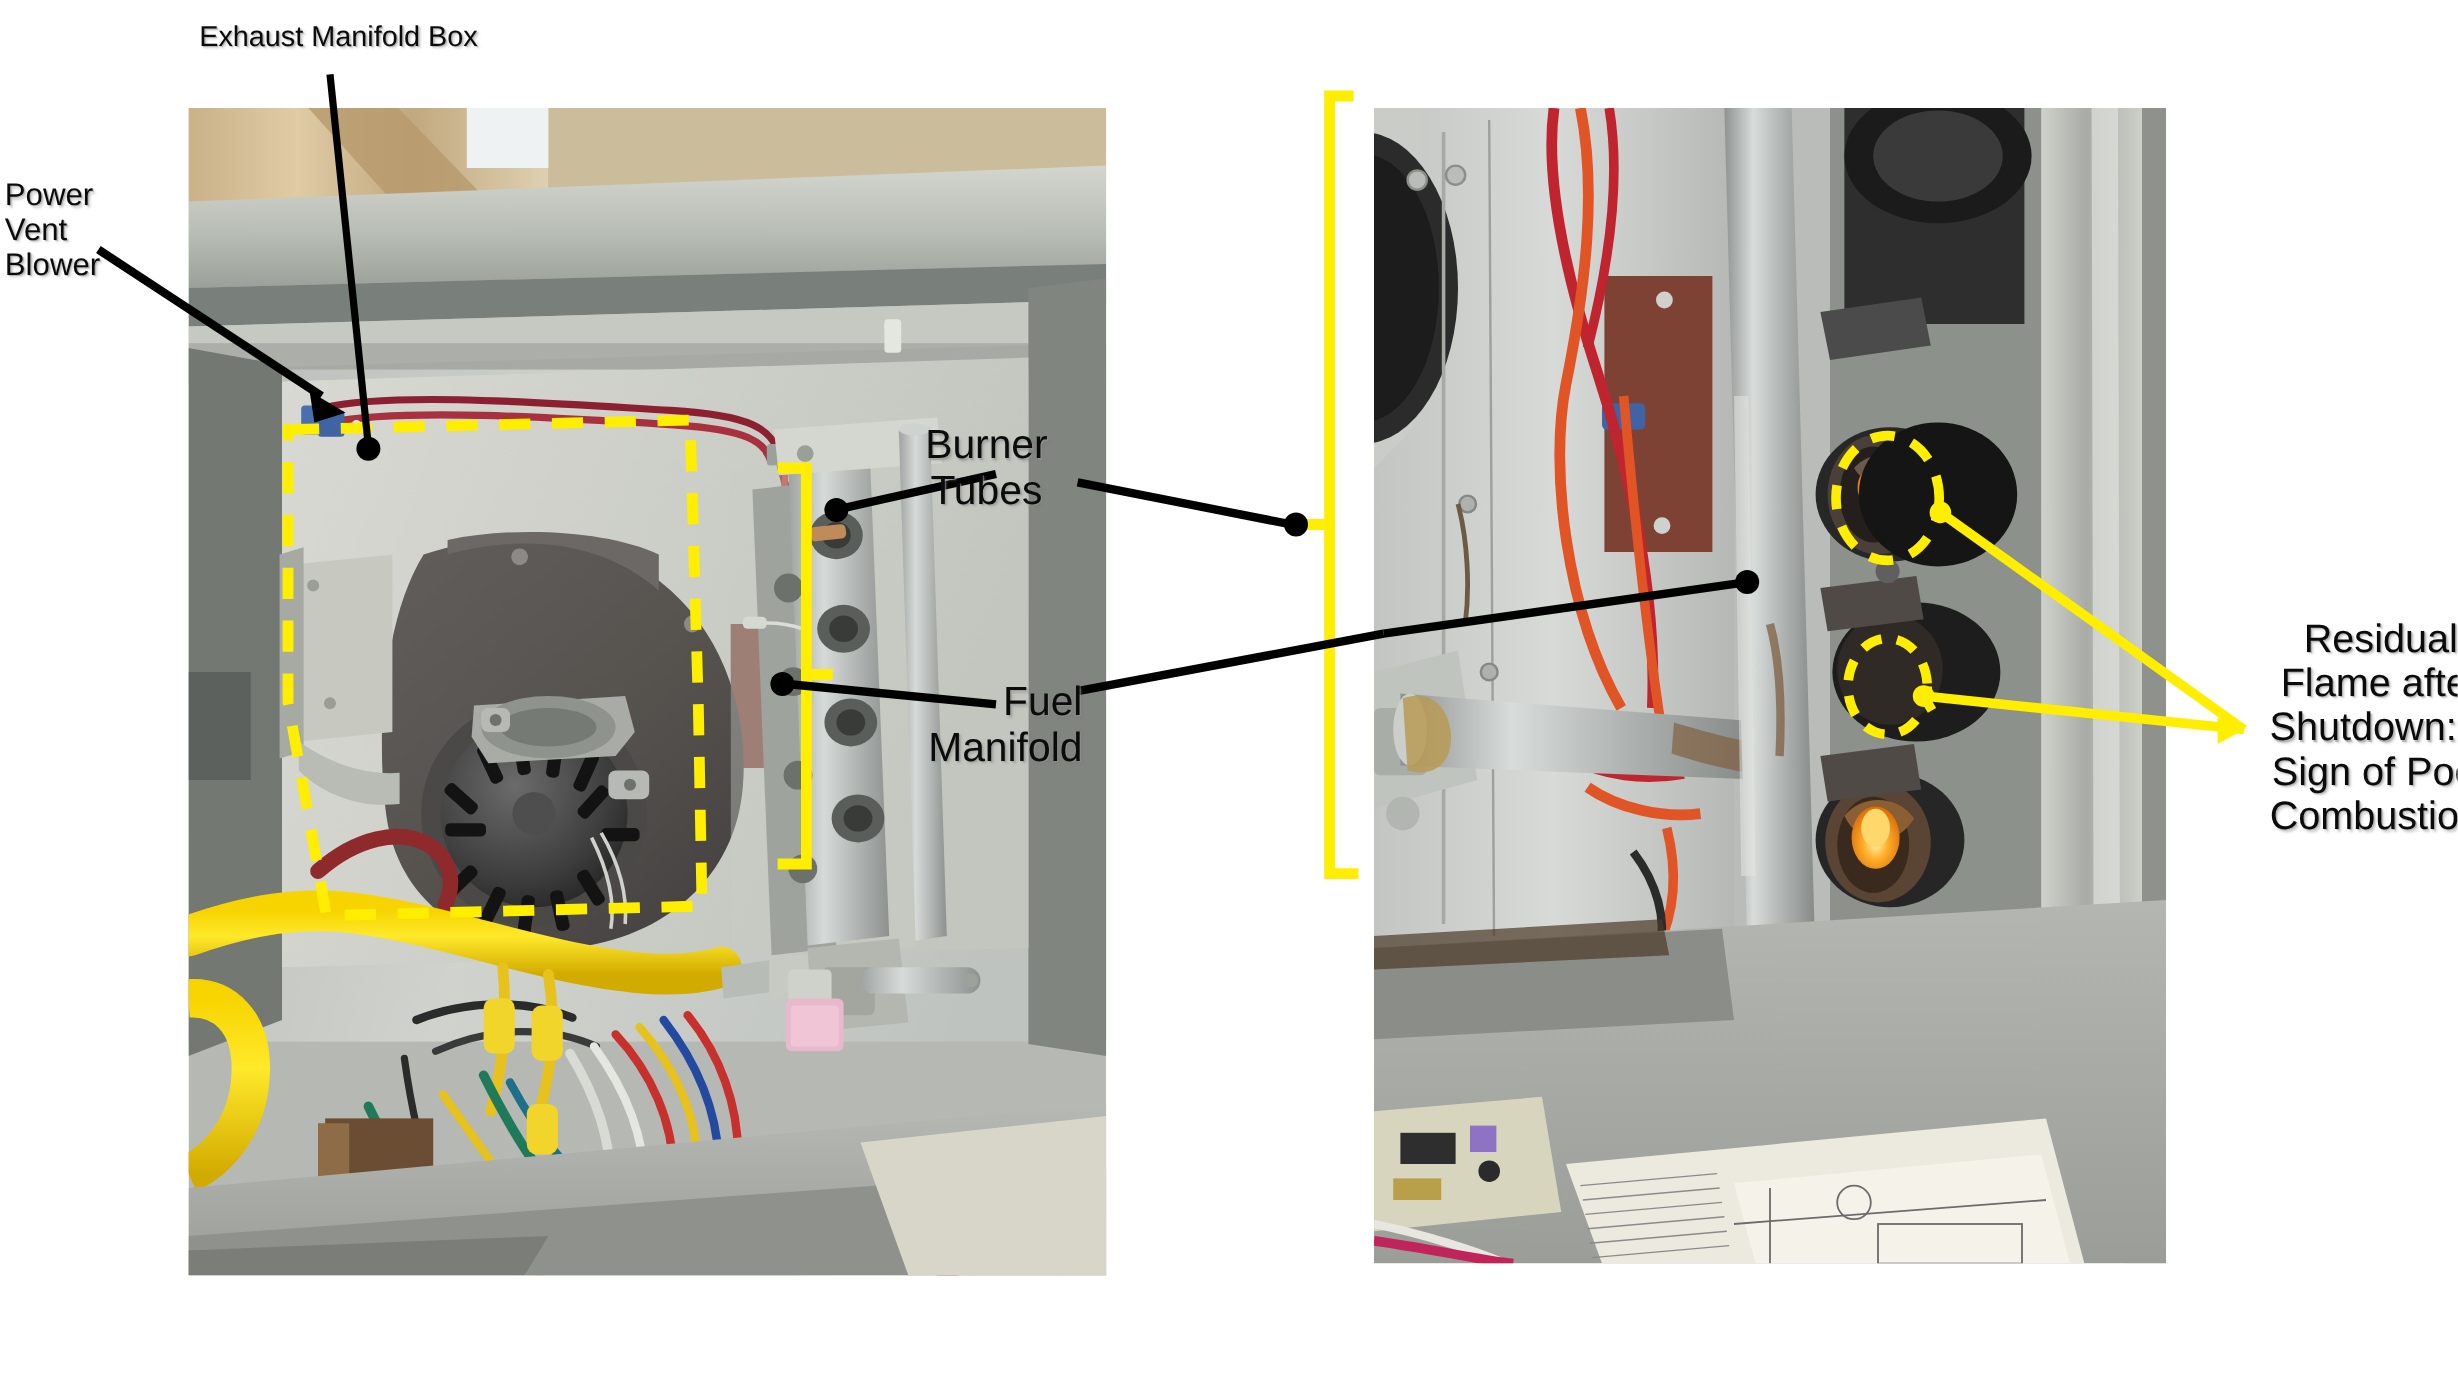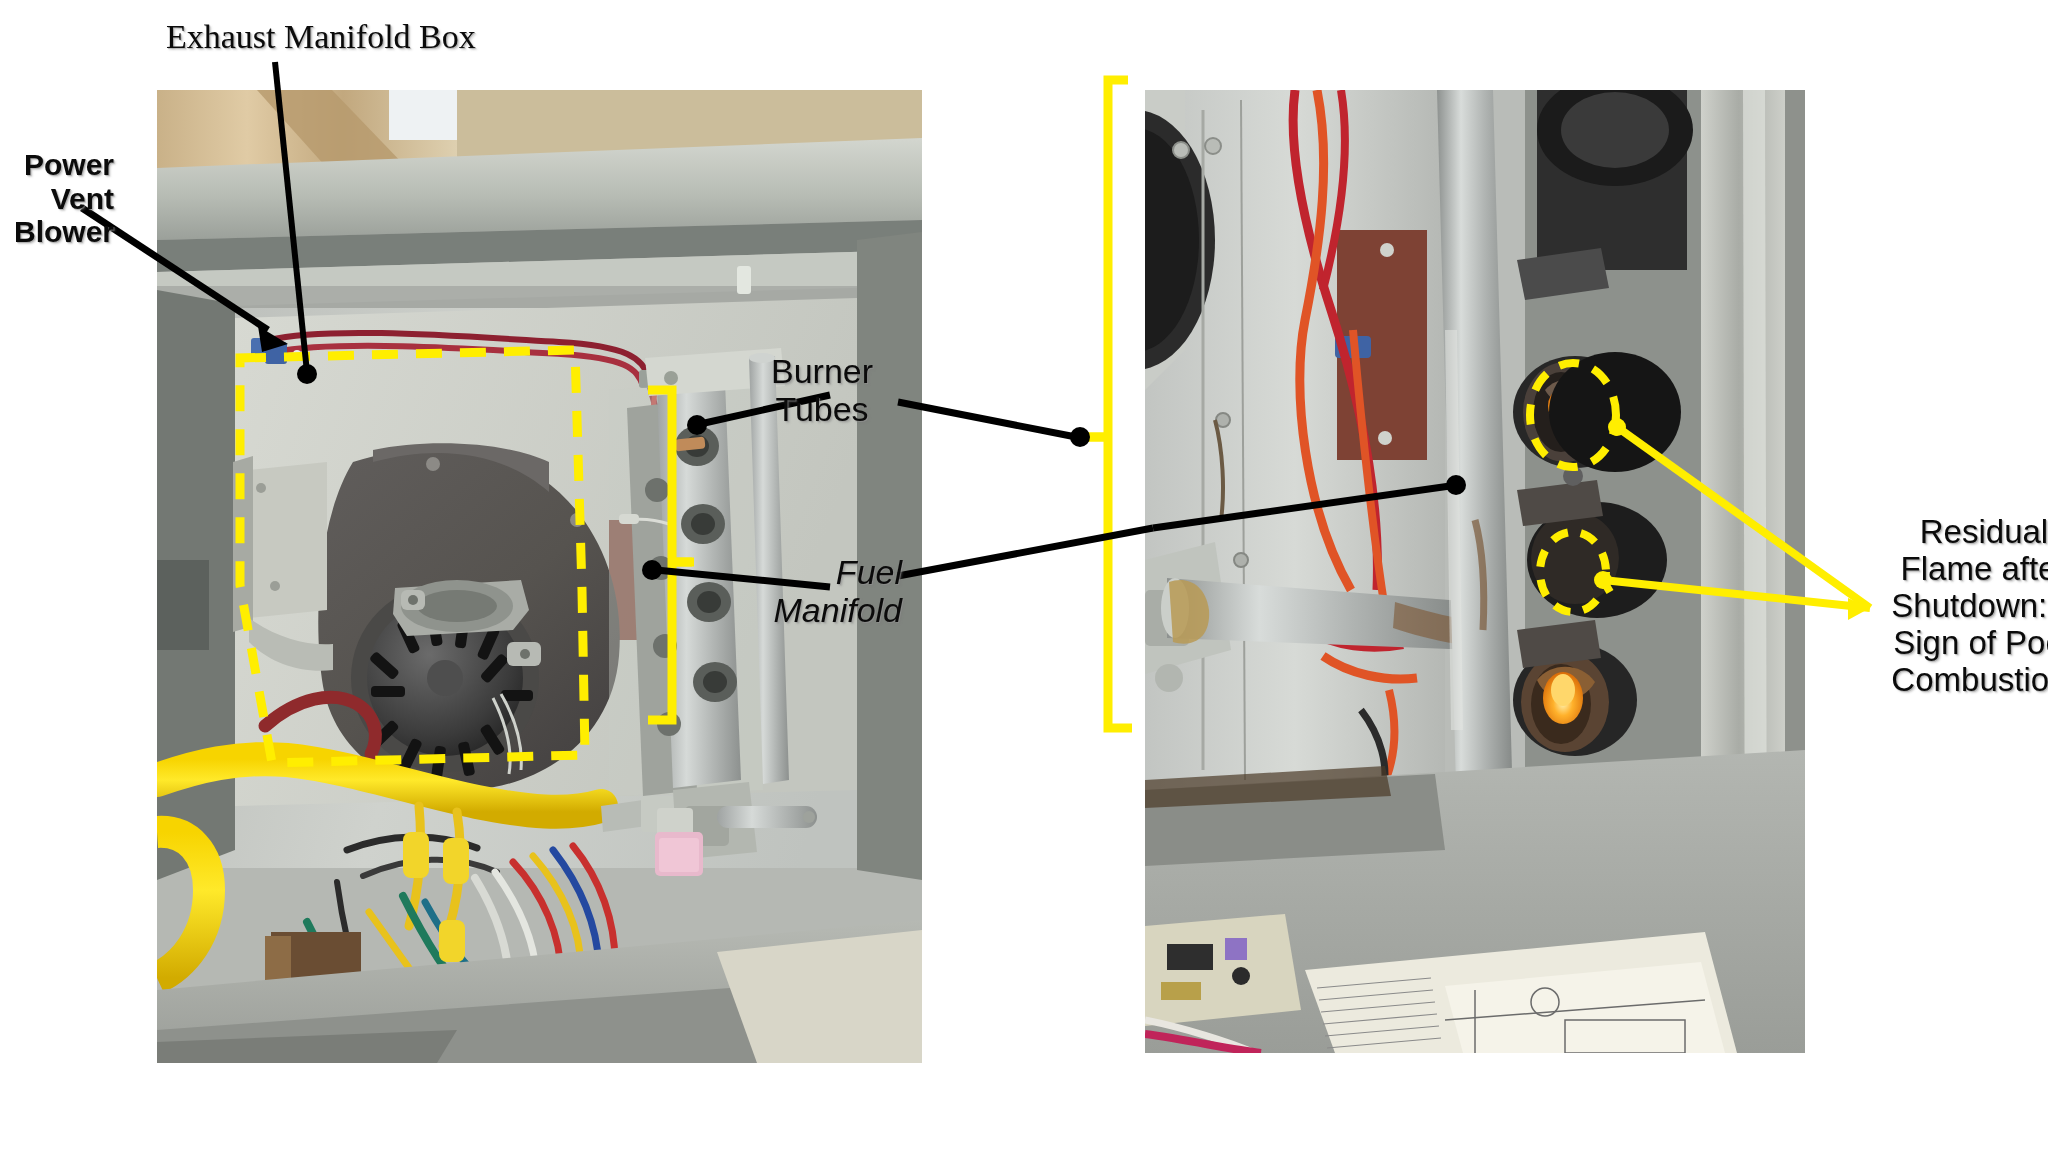--- a/index.html
+++ b/index.html
@@ -11,24 +11,24 @@
 
   .label{
     position:absolute;
     color:#0b0b0b;
     font-family:"Liberation Sans",sans-serif;
     font-weight:400;
     line-height:1.12;
     text-shadow:1px 1px 0 rgba(150,150,150,.55), 2px 2px 2px rgba(120,120,120,.35);
     white-space:pre-line;
   }
-  .lbl-exhaust{left:166px;top:18px;font-size:34px;font-family:Liberation Serif, serif;}
-  .lbl-power{left:4px;top:148px;font-size:30px;text-align:right;width:110px;font-weight:bold;}
+  .lbl-exhaust{left:166px;top:18px;font-size:24px;}
+  .lbl-power{left:4px;top:148px;font-size:26px;text-align:left;width:110px;}
   .lbl-burner{left:742px;top:352px;font-size:34px;text-align:center;width:160px;}
-  .lbl-fuel{left:742px;top:553px;font-size:34px;text-align:right;width:160px;font-style:italic;}
+  .lbl-fuel{left:742px;top:566px;font-size:34px;text-align:right;width:160px;}
   .lbl-residual{left:1884px;top:514px;font-size:33px;text-align:center;width:200px;}
 
   #overlay{position:absolute;left:0;top:0;width:2048px;height:1152px;pointer-events:none;}
 </style>
 </head>
 <body>
 
 <div id="stage">
 
   <div class="photo" id="left-photo" style="left:157px;top:90px;width:765px;height:973px;">

